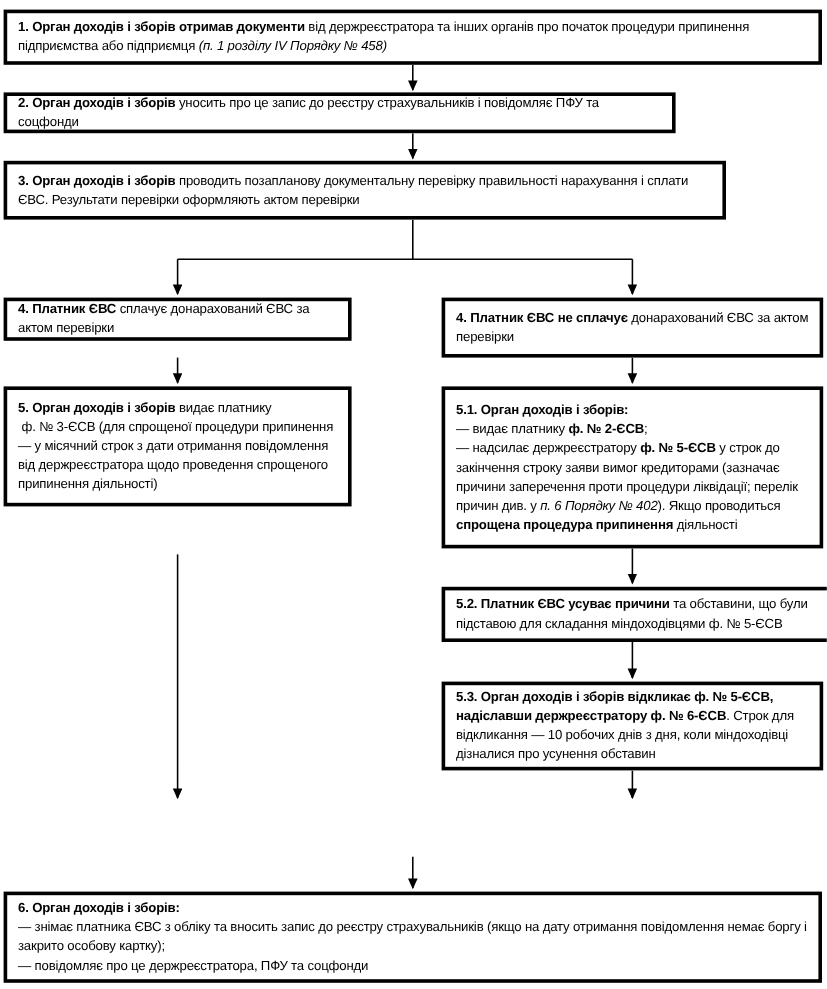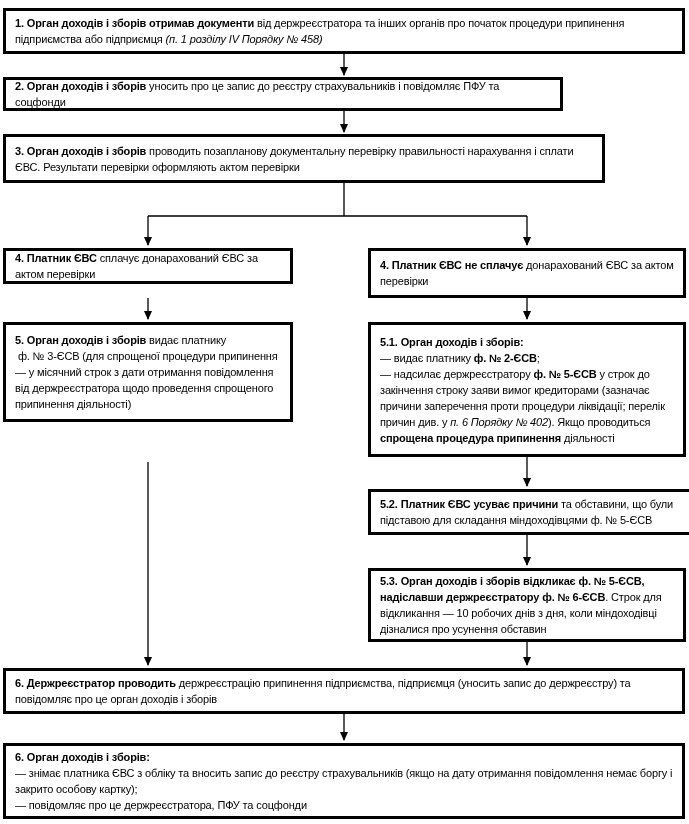--- a/index.html
+++ b/index.html
@@ -118,23 +118,20 @@
   </div>
 
   <div class="box b52">
     <p><b>5.2. Платник ЄВС усуває причини</b><span> та обставини, що були підставою для складання міндоходівцями ф. № 5-ЄСВ</span></p>
   </div>
 
   <div class="box b53">
     <p><b>5.3. Орган доходів і зборів відкликає ф. № 5-ЄСВ, надіславши держреєстратору ф. № 6-ЄСВ</b><span>. Строк для відкликання — 10 робочих днів з дня, коли міндоходівці дізналися про усунення обставин</span></p>
   </div>
 
-  <div class="box b6">
-    <p><b>6. Держреєстратор проводить</b><span> держреєстрацію припинення підприємства, підприємця (уносить запис до держреєстру) та повідомляє про це орган доходів і зборів</span></p>
-  </div>
 
   <div class="box b7">
     <p><b>6. Орган доходів і зборів:</b><span>
 — знімає платника ЄВС з обліку та вносить запис до реєстру страхувальників (якщо на дату отримання повідомлення немає боргу і закрито особову картку);
 — повідомляє про це держреєстратора, ПФУ та соцфонди</span></p>
   </div>
 
 </div>
 
 </body></html>

